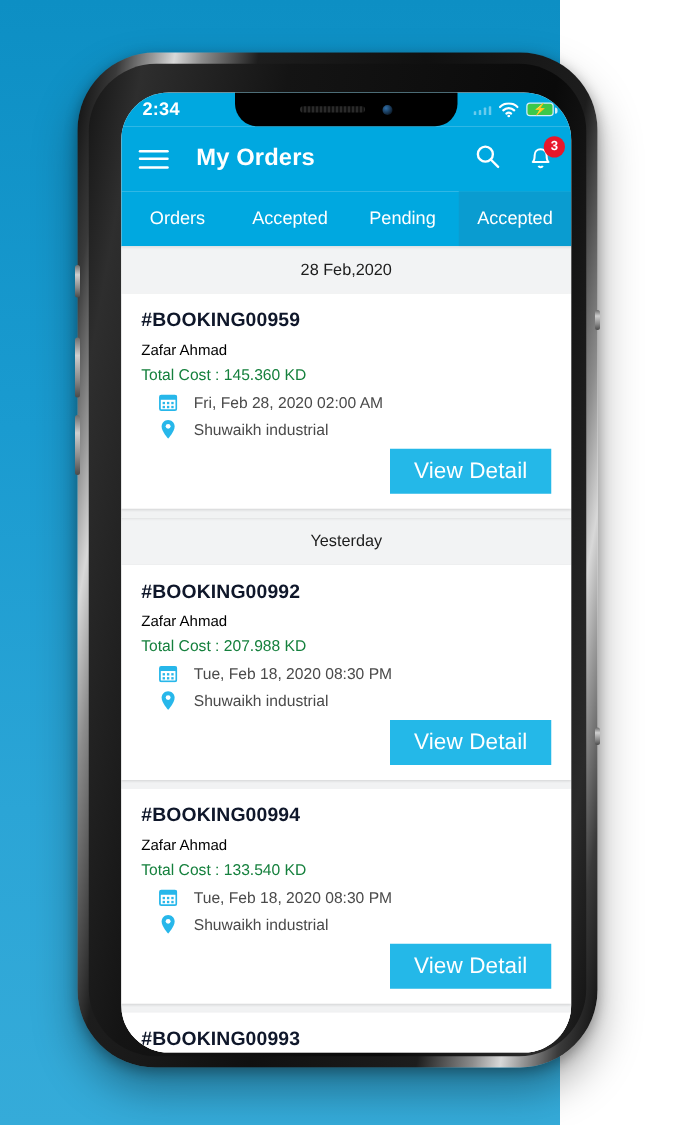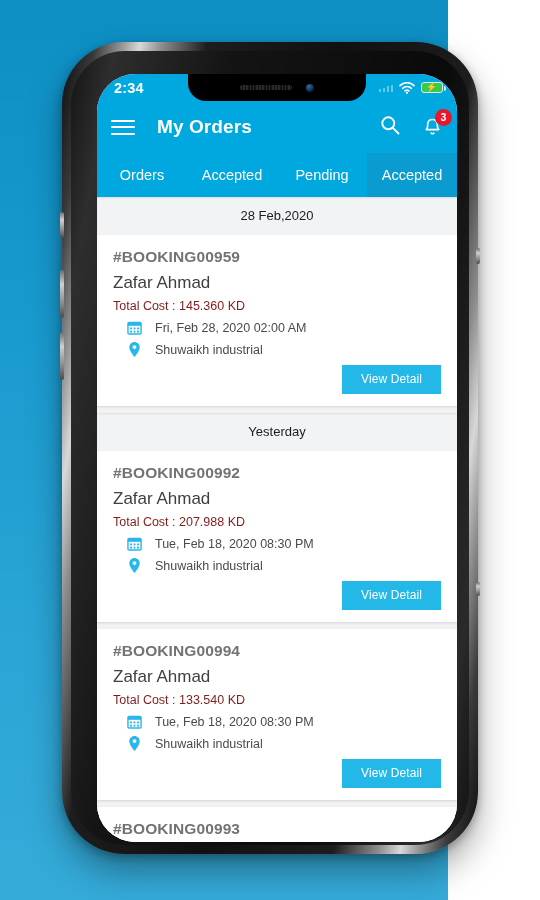--- a/index.html
+++ b/index.html
@@ -178,39 +178,39 @@
     padding:11px 0 12px;
     box-shadow:0 2px 3px -2px rgba(0,0,0,.18) inset;
   }
   .order-card {
     background:#fff;
     padding:13px 16px 12px 16px;
     margin-bottom:7px;
     box-shadow:0 1px 2px rgba(0,0,0,.13);
   }
   .booking-id {
-    font-size:15.5px; font-weight:bold; color:#737373;
+    font-size:15.5px; font-weight:bold; color:#0f172a;
     letter-spacing:.1px;
     margin-bottom:7px;
   }
-  .cust-name { font-size:17px; color:#404040; margin-bottom:6px; }
-  .total-cost { font-size:12.5px; color:#7f1d1d; margin-bottom:7px; }
+  .cust-name { font-size:12px; color:#000000; margin-bottom:6px; }
+  .total-cost { font-size:12.5px; color:#15803d; margin-bottom:7px; }
 
   .meta-row { display:flex; align-items:center; margin-bottom:6px;padding-left:14px; }
   .meta-icon { width:22px; display:flex; justify-content:flex-start; }
   .meta-text { font-size:12.5px; color:#4a4a4a; margin-left:6px; }
 
   .cal-ico { width:15px; height:15px; display:block; }
   .pin-ico { width:13px; height:17px; display:block; margin-left:1px; }
 
   .btn-row { display:flex; justify-content:flex-end; margin-top:7px; }
   .view-detail {
     background:#24b8e8;
     color:#fff;
-    font-size:12px;
+    font-size:18px;
     padding:7px 19px 8px;
     border:none;
     cursor:pointer;
     font-family:inherit;
     letter-spacing:.1px;
   }
 </style>
 </head>
 <body>
 

